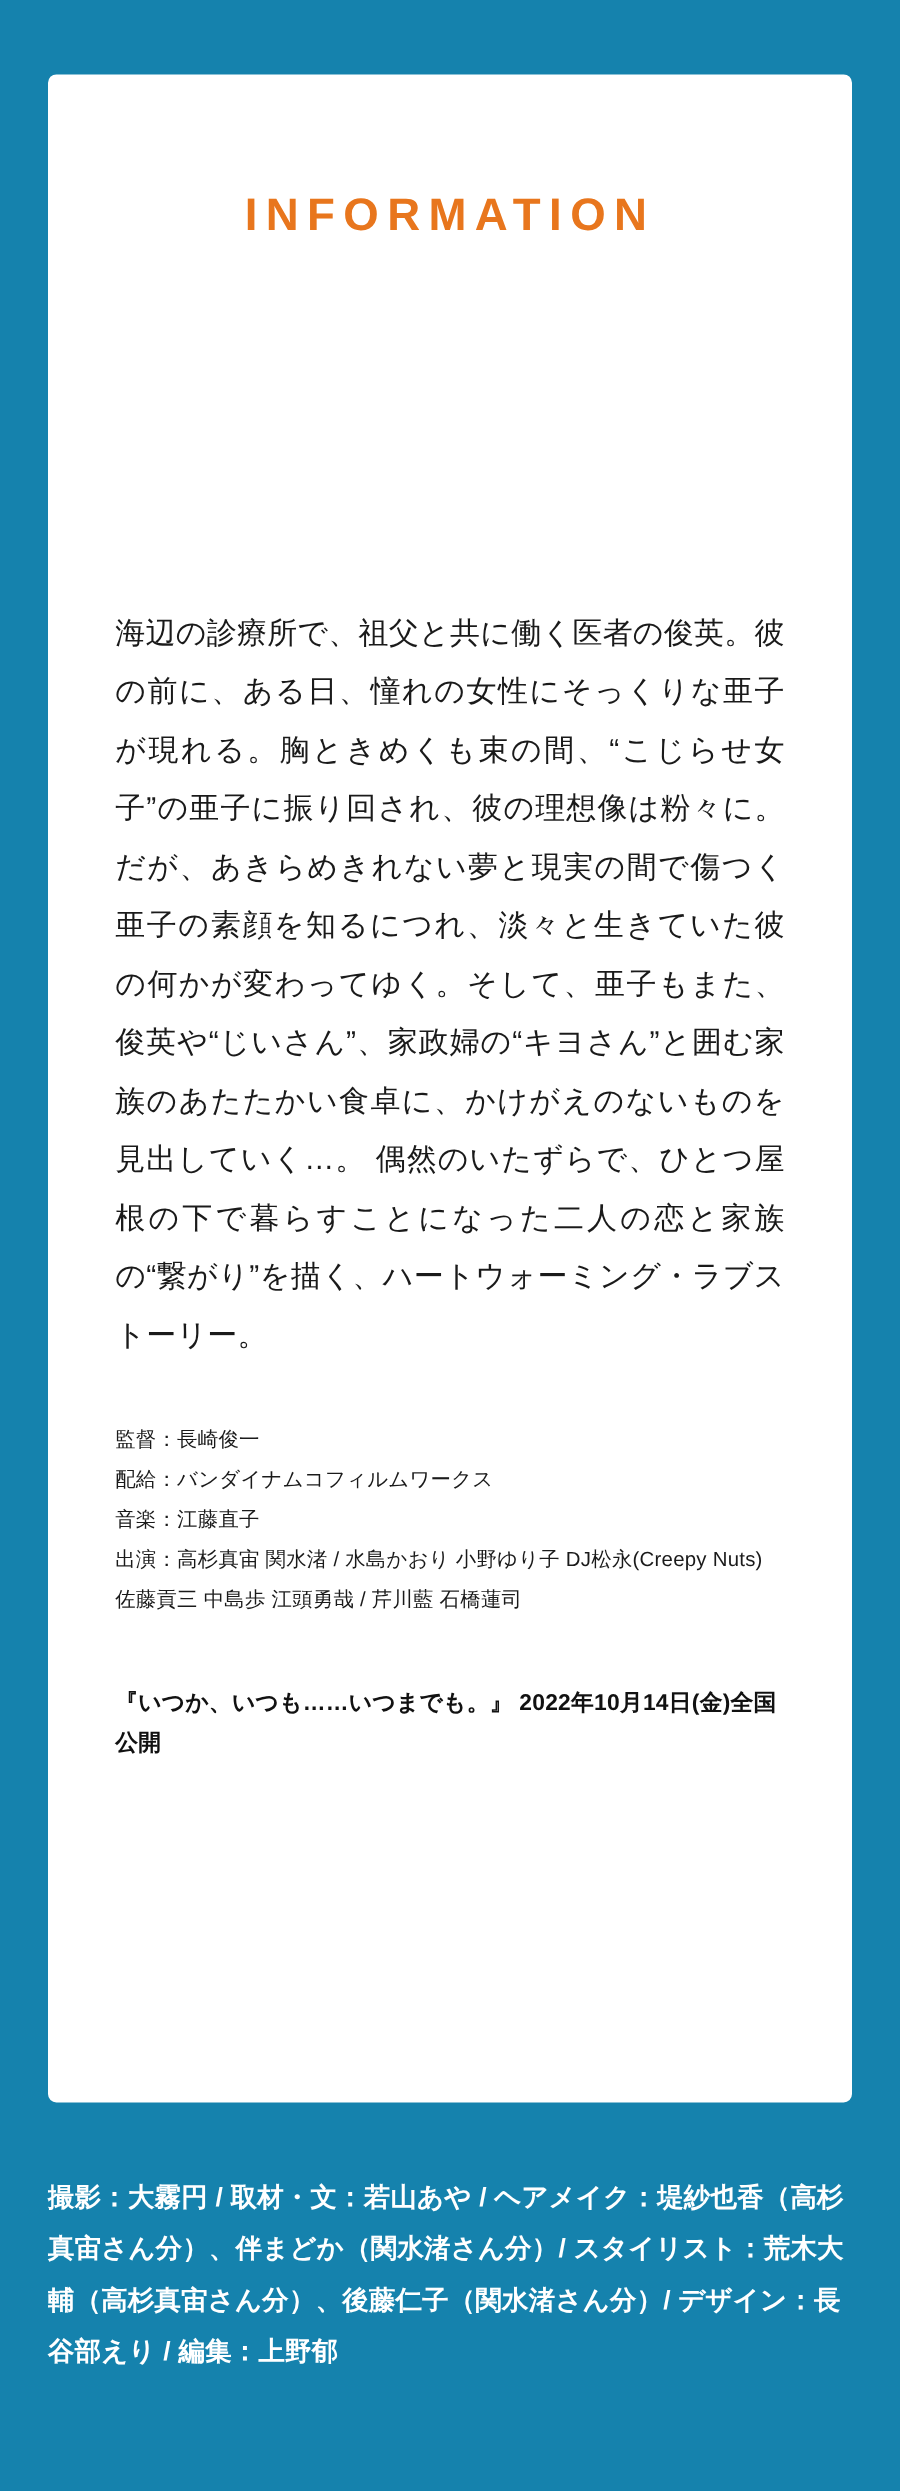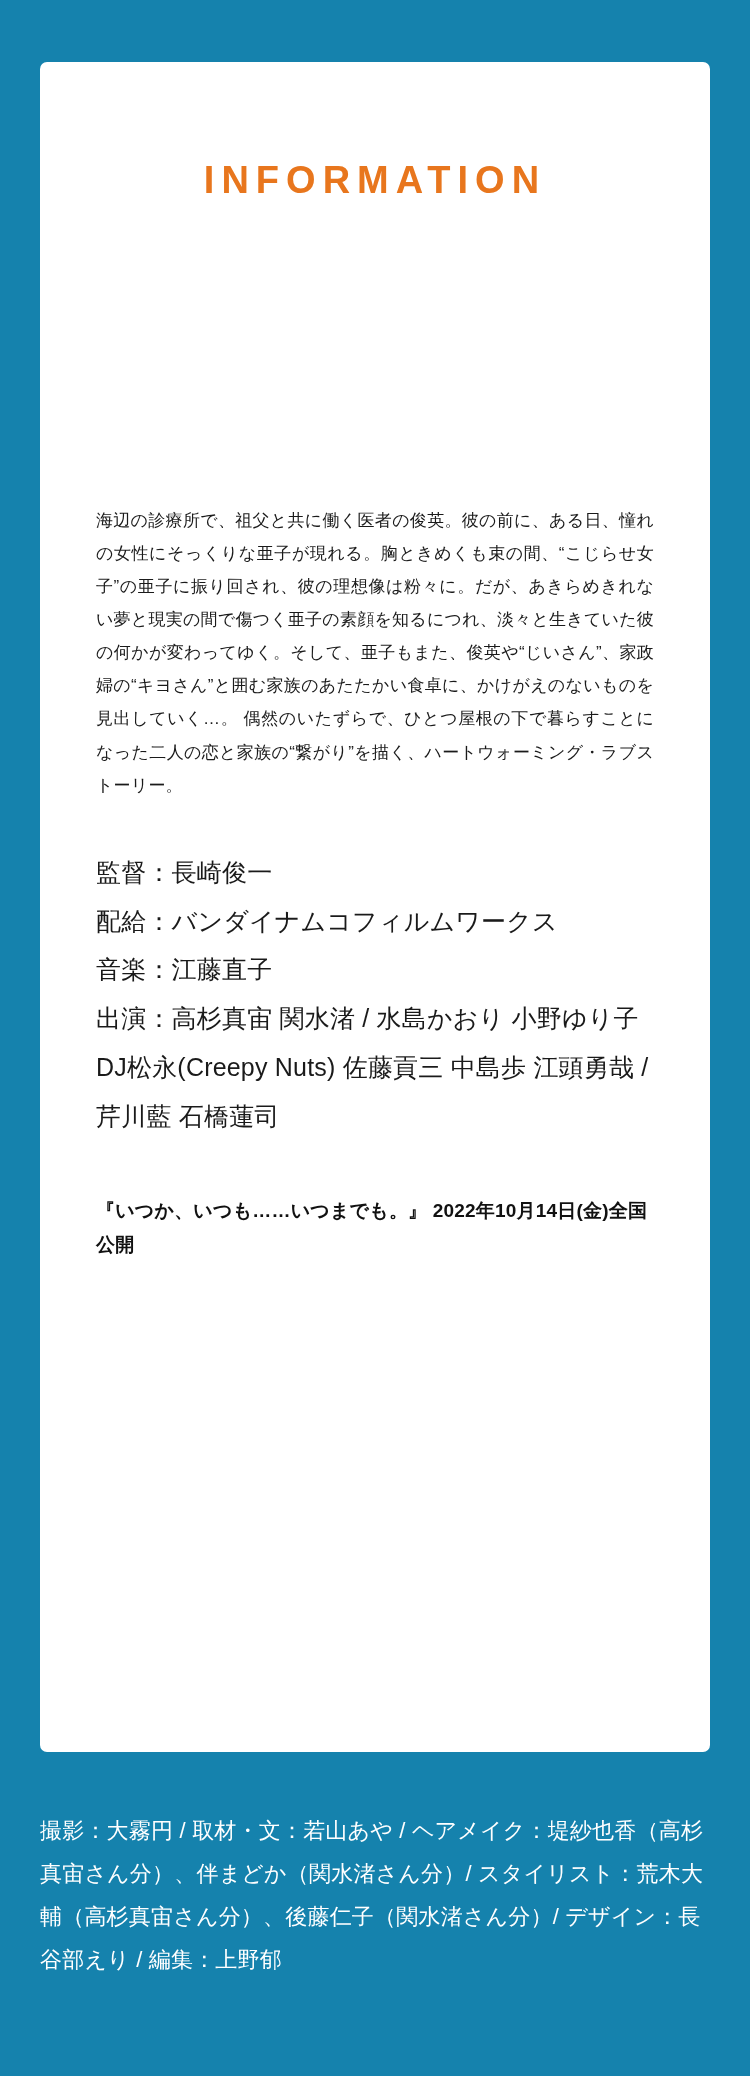--- a/index.html
+++ b/index.html
@@ -39,29 +39,29 @@
     letter-spacing: 7px;
     text-align: center;
     margin: 36px 0 0 0;
     line-height: 1.2;
   }
   .spacer-block {
     height: 300px;
   }
   .body-text {
     color: #1a1a1a;
-    font-size: 17px;
+    font-size: 25px;
     line-height: 1.95;
     text-align: justify;
     margin: 0;
     letter-spacing: 0.2px;
   }
   .credits {
     color: #1a1a1a;
-    font-size: 25px;
+    font-size: 17px;
     line-height: 1.95;
     margin: 46px 0 0 0;
     letter-spacing: 0.2px;
   }
   .credits div {
     white-space: normal;
   }
   .release {
     color: #111;
     font-size: 19px;
@@ -73,20 +73,21 @@
   .footer {
     position: absolute;
     left: 40px;
     top: 1810px;
     width: 680px;
     color: #ffffff;
     font-size: 22px;
     line-height: 1.95;
     text-align: left;
     letter-spacing: 0.2px;
+    font-weight: bold;
   }
 </style>
 </head>
 <body>
 
 <div class="page">
 
   <div class="card">
 
     <h1 class="card-title">INFORMATION</h1>

